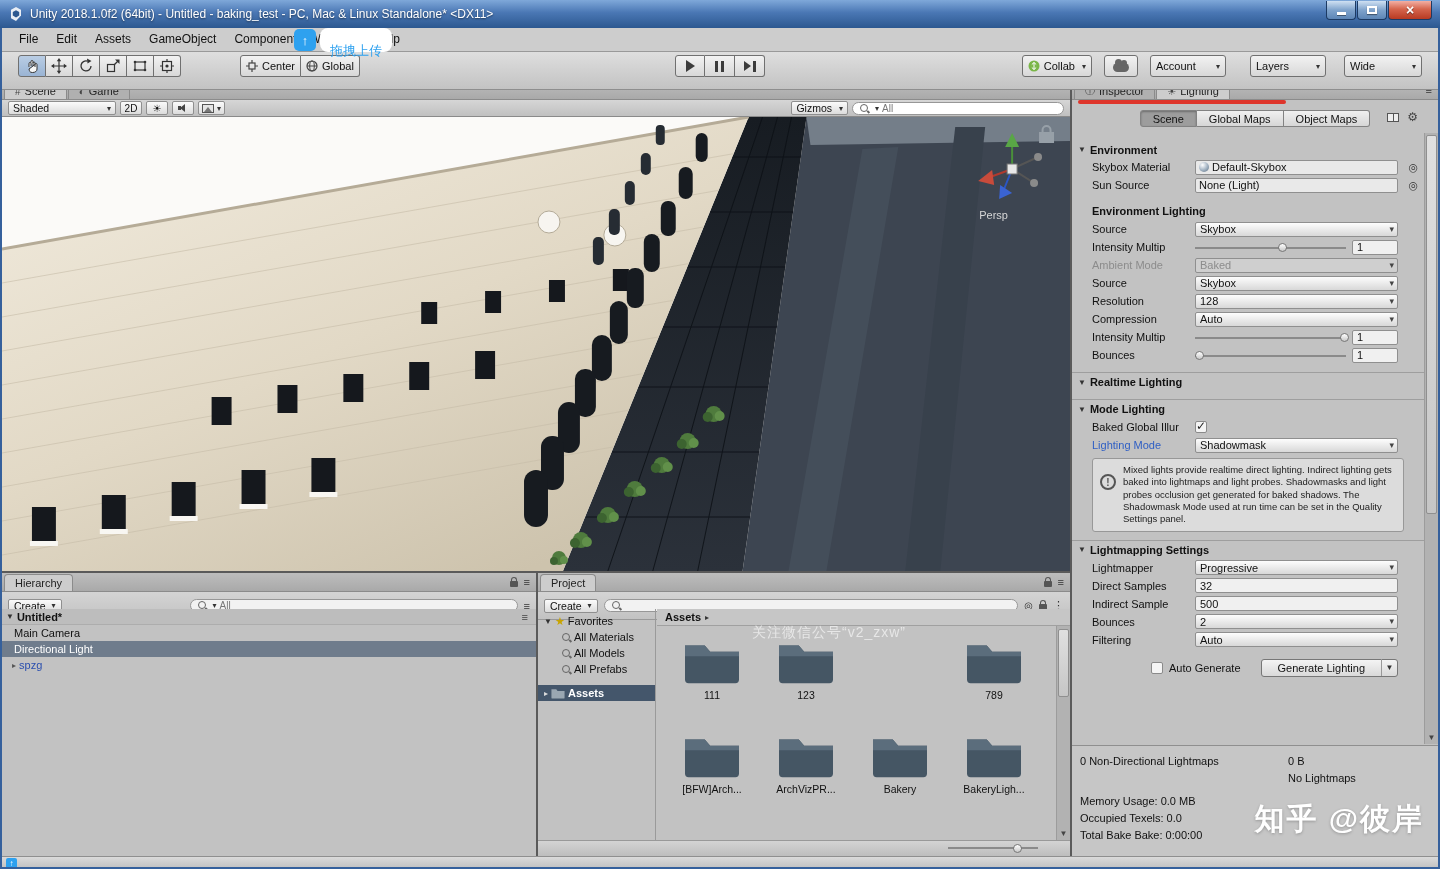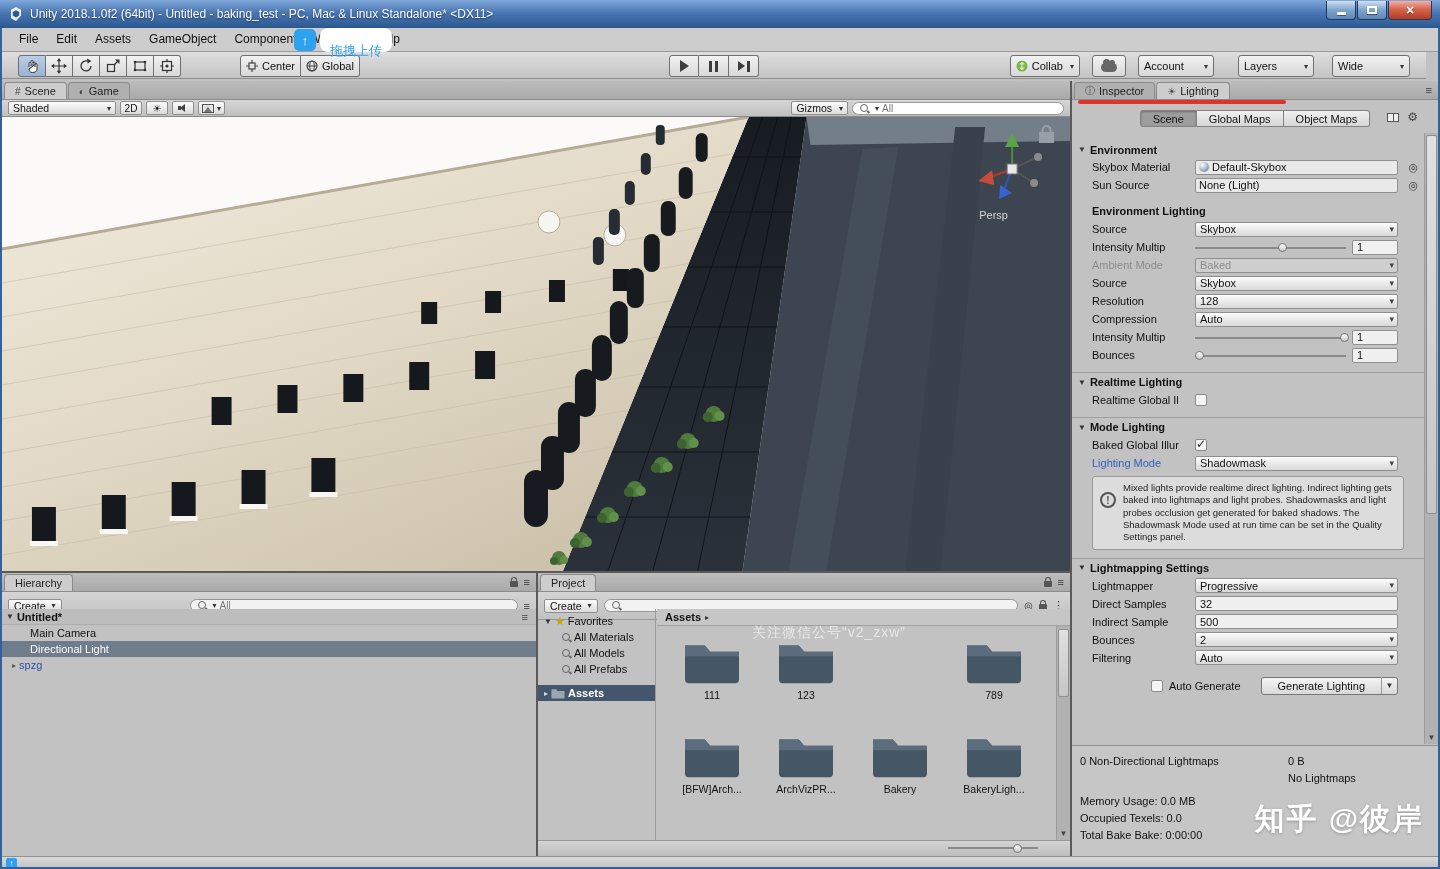--- a/index.html
+++ b/index.html
@@ -15,21 +15,21 @@
 .wb .mini{width:9px;height:3px;background:#fff;margin-top:7px;box-shadow:0 1px 0 rgba(0,0,0,.4)}
 .wb .maxi{width:10px;height:8px;border:2px solid #fff;box-shadow:0 1px 1px rgba(0,0,0,.4)}
 .wb.close{width:44px;background:linear-gradient(#f3b0a4,#d5654d 45%,#b83a22);color:#fff;font-size:14px;font-weight:bold;text-shadow:0 1px 1px rgba(0,0,0,.5)}
 
 .menubar{position:absolute;top:28px;left:2px;right:2px;height:24px;background:#cdcdcd;border-bottom:1px solid #999;display:flex;align-items:center;padding-left:8px;z-index:40}
 .mitem{padding:0 9px;line-height:23px;font-size:12px}
 .wm-upload{position:absolute;top:29px;left:294px;height:22px;display:flex;align-items:center;gap:4px;z-index:60}
 .wm-upload .uico{width:22px;height:22px;background:#2ea1ef;border-radius:5px;color:#fff;font-weight:bold;font-size:13px;display:flex;align-items:center;justify-content:center}
 .wm-upload .upill{height:22px;background:#fff;border-radius:8px;color:#2ea1ef;font-size:13px;padding:12px 10px;line-height:21px}
 
-.toolbar{position:absolute;top:52px;left:2px;right:14px;height:27px;background:linear-gradient(#dedede,#c3c3c3);border-bottom:1px solid #8e8e8e;z-index:30}
+.toolbar{position:absolute;top:52px;left:2px;right:2px;height:38px;background:linear-gradient(#dedede,#c3c3c3);border-bottom:1px solid #8e8e8e;z-index:30}
 .tbtn{height:22px;border:1px solid #707070;background:linear-gradient(#f2f2f2,#d8d8d8);display:flex;align-items:center;justify-content:center;padding:0 5px}
 .tbtn.on{background:linear-gradient(#b9cde4,#9ab4d4);}
 .grp{position:absolute;top:3px;display:flex}
 .grp .tbtn{border-left-width:0}
 .grp .tbtn:first-child{border-left-width:1px;border-radius:3px 0 0 3px}
 .grp .tbtn:last-child{border-radius:0 3px 3px 0}
 .lblbtn{font-size:11px;gap:4px}
 .arr{font-size:8px;color:#333;margin-left:3px}
 .tb-right{position:absolute;top:3px;right:16px;display:flex;gap:12px;align-items:center}
 .tb-right .tbtn{border-radius:3px}
@@ -63,21 +63,21 @@
 .mag::after{content:"";position:absolute;left:7px;top:7px;width:3px;height:1.5px;background:#666;transform:rotate(45deg)}
 .viewport{position:absolute;top:117px;left:2px;width:1068px;height:454px;background:#3d4551;overflow:hidden;z-index:10}
 .viewport svg{position:absolute;inset:0;width:100%;height:100%}
 .persp{position:absolute;right:62px;top:92px;color:#d6d6d6;font-size:11px}
 
 .panelgap{position:absolute;background:#5a5a5a;z-index:25}
 .hpanel{position:absolute;left:2px;top:573px;width:534px;bottom:13px;background:#c2c2c2;z-index:20}
 .ppanel{position:absolute;left:538px;top:573px;width:532px;bottom:13px;background:#c2c2c2;z-index:20}
 .ptoolrow{position:absolute;top:19px;left:0;right:0;height:28px;background:linear-gradient(#d4d4d4,#c2c2c2);border-bottom:1px solid #999;display:flex;align-items:center;gap:6px;padding:0 6px}
 .createbtn{height:14px;border:1px solid #8f8f8f;border-radius:2px;background:linear-gradient(#fbfbfb,#dcdcdc);display:flex;align-items:center;padding:0 5px;font-size:10.5px;gap:3px}
-.hrow{height:16px;display:flex;align-items:center;font-size:11px;padding-left:28px;position:relative}
+.hrow{height:16px;display:flex;align-items:center;font-size:11px;padding-left:12px;position:relative}
 .hrow.scn{background:#bdbdbd;border-bottom:1px solid #adadad;font-weight:bold;padding-left:4px;gap:3px}
 .hrow.sel{background:#6f7c8c;color:#fff}
 .fold8{font-size:8px;color:#333}
 .hmenu{position:absolute;right:8px;color:#444}
 
 .leftcol{position:absolute;top:36px;left:0;width:118px;bottom:16px;border-right:1px solid #9a9a9a;padding-top:4px}
 .lrow{height:16px;display:flex;align-items:center;gap:3px;padding-left:6px;font-size:11px}
 .lrow.indent{padding-left:24px}
 .lrow.selassets{background:#44566b;color:#fff;margin-top:8px}
 .star{color:#c8a400;font-size:11px}
@@ -735,26 +735,20 @@
             <span class="nf">
               <span>1</span>
             </span>
           </span>
       </div>
 
       <div class="sec-h rule">
           <span class="fold8">▼</span>
           <span>Realtime Lighting</span>
         </div>
-      <div class="irow">
-        <span class="ilabel">Realtime Global Il</span>
-        <span class="fwrap">
-            <span class="cb"></span>
-          </span>
-      </div>
 
       <div class="sec-h rule">
           <span class="fold8">▼</span>
           <span>Mode Lighting</span>
         </div>
       <div class="irow">
         <span class="ilabel">Baked Global Illur</span>
         <span class="fwrap">
             <span class="cb on"></span>
           </span>

